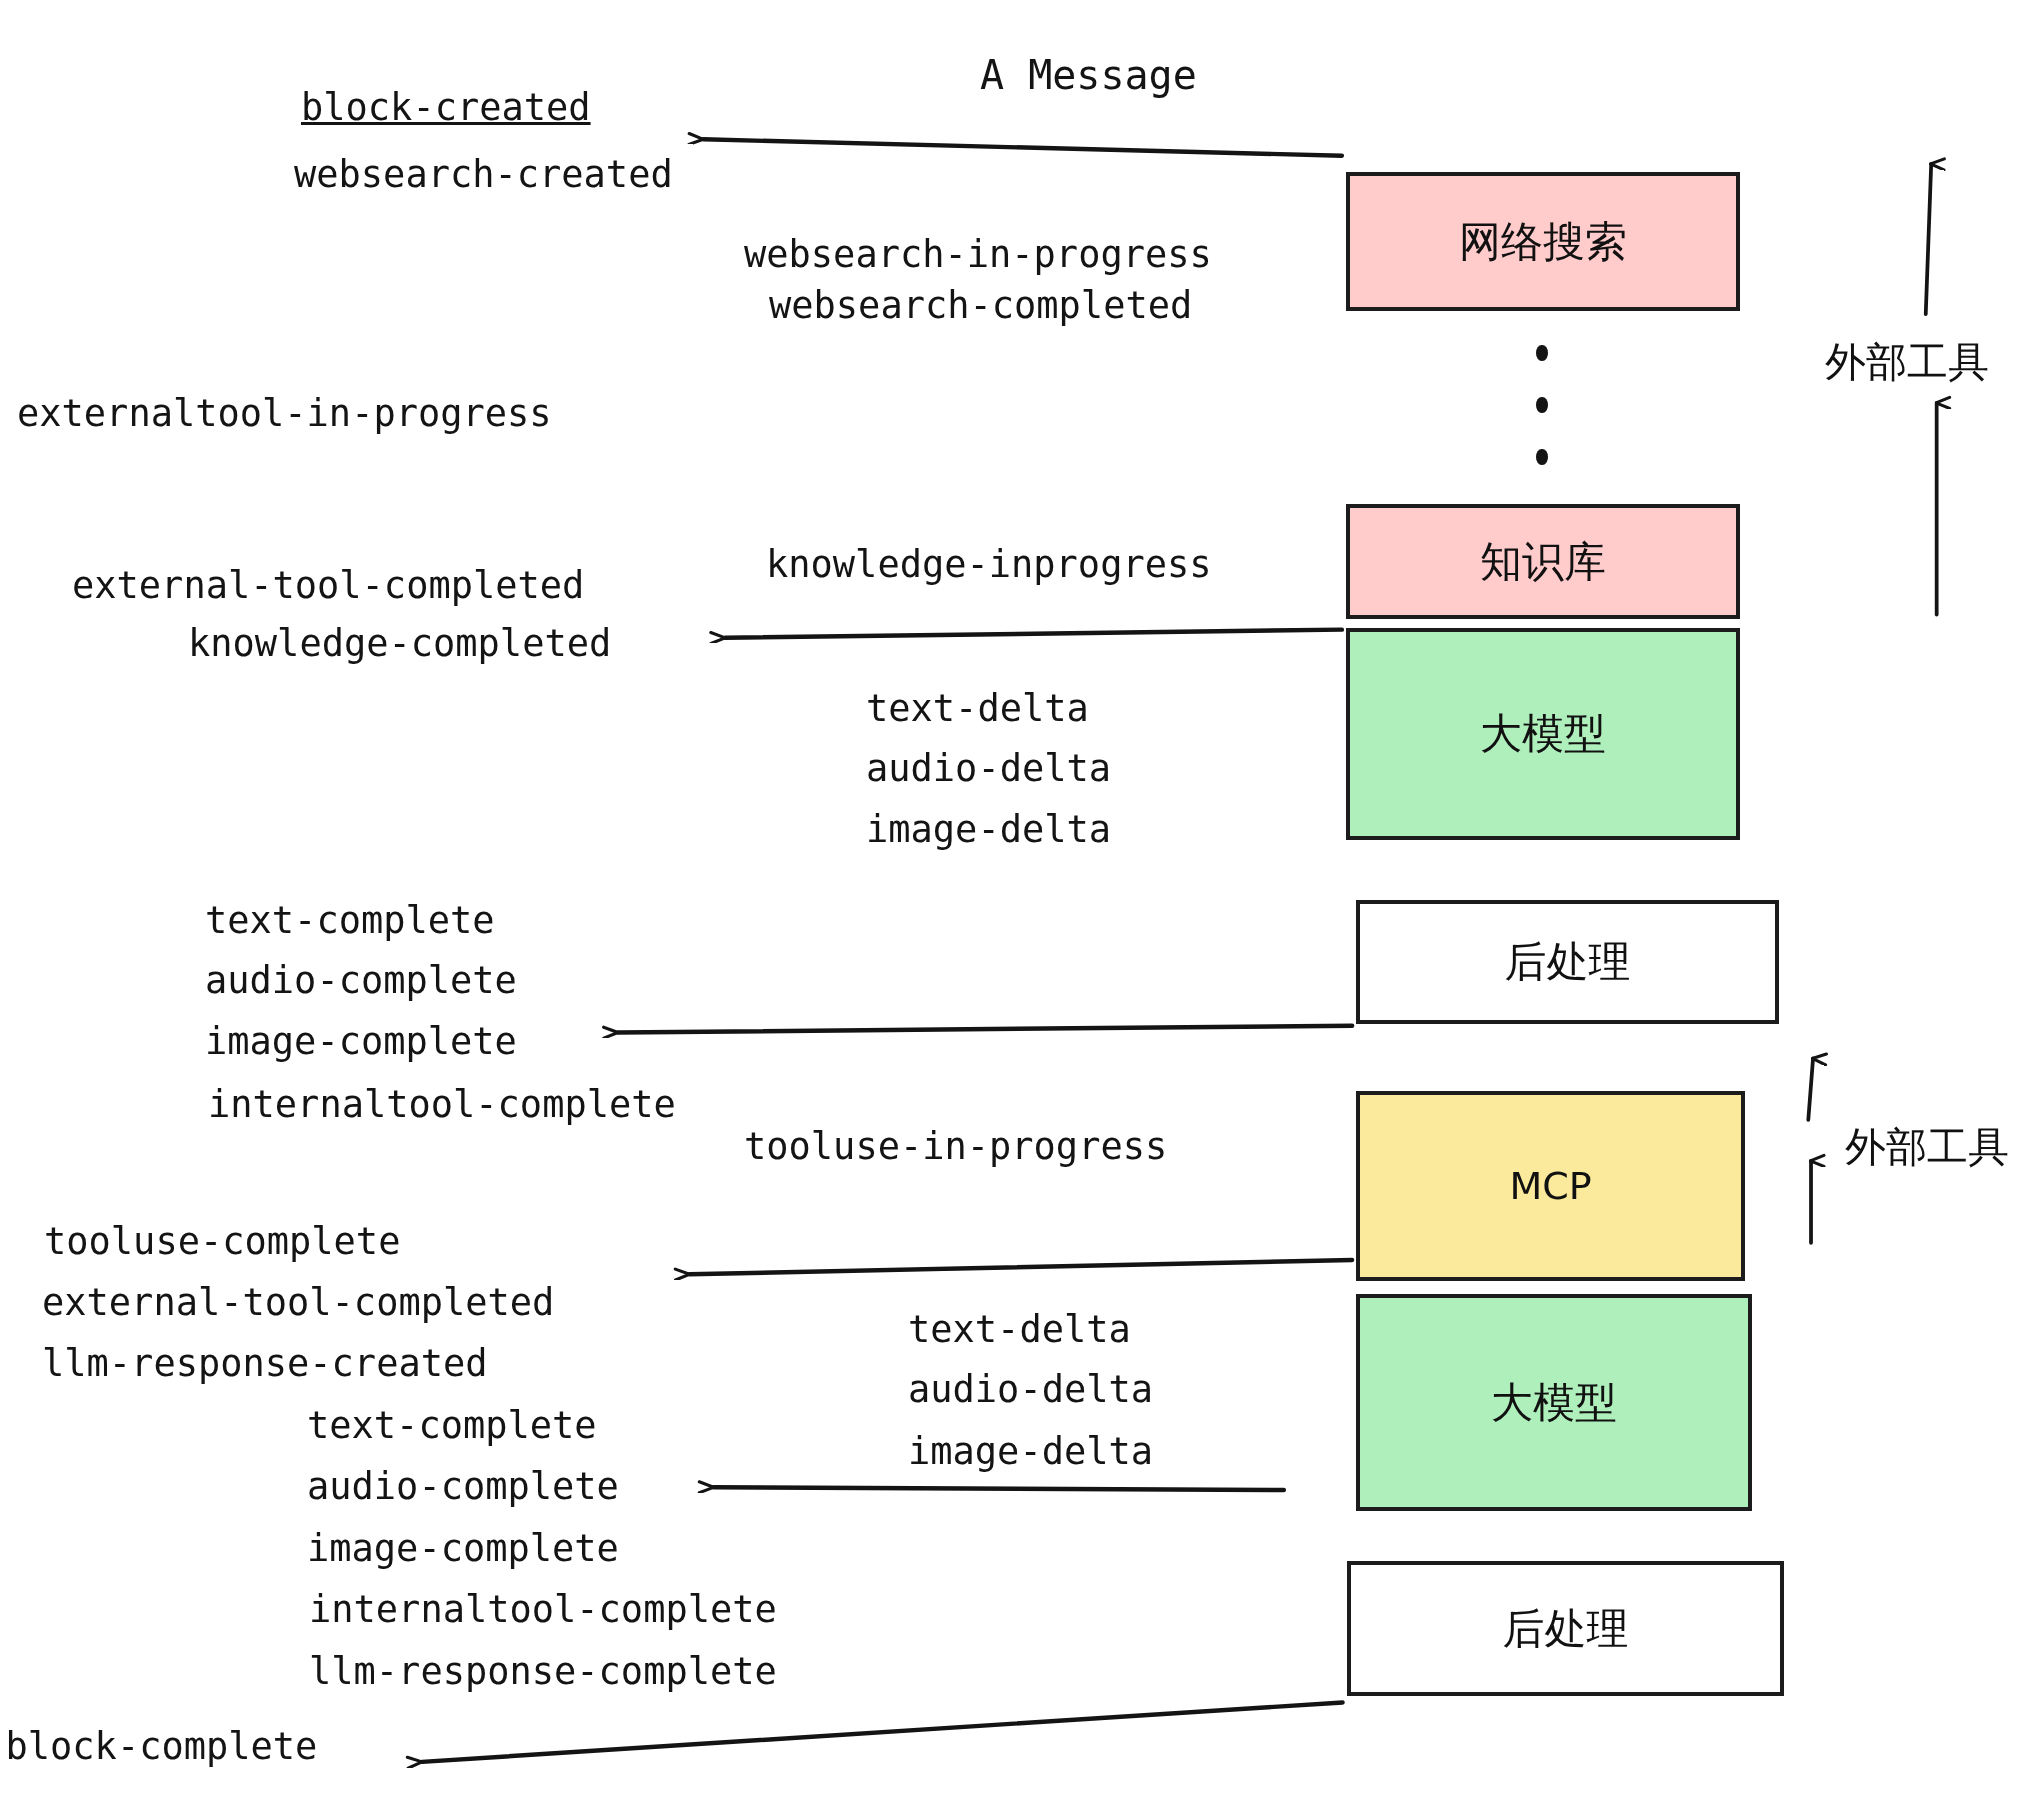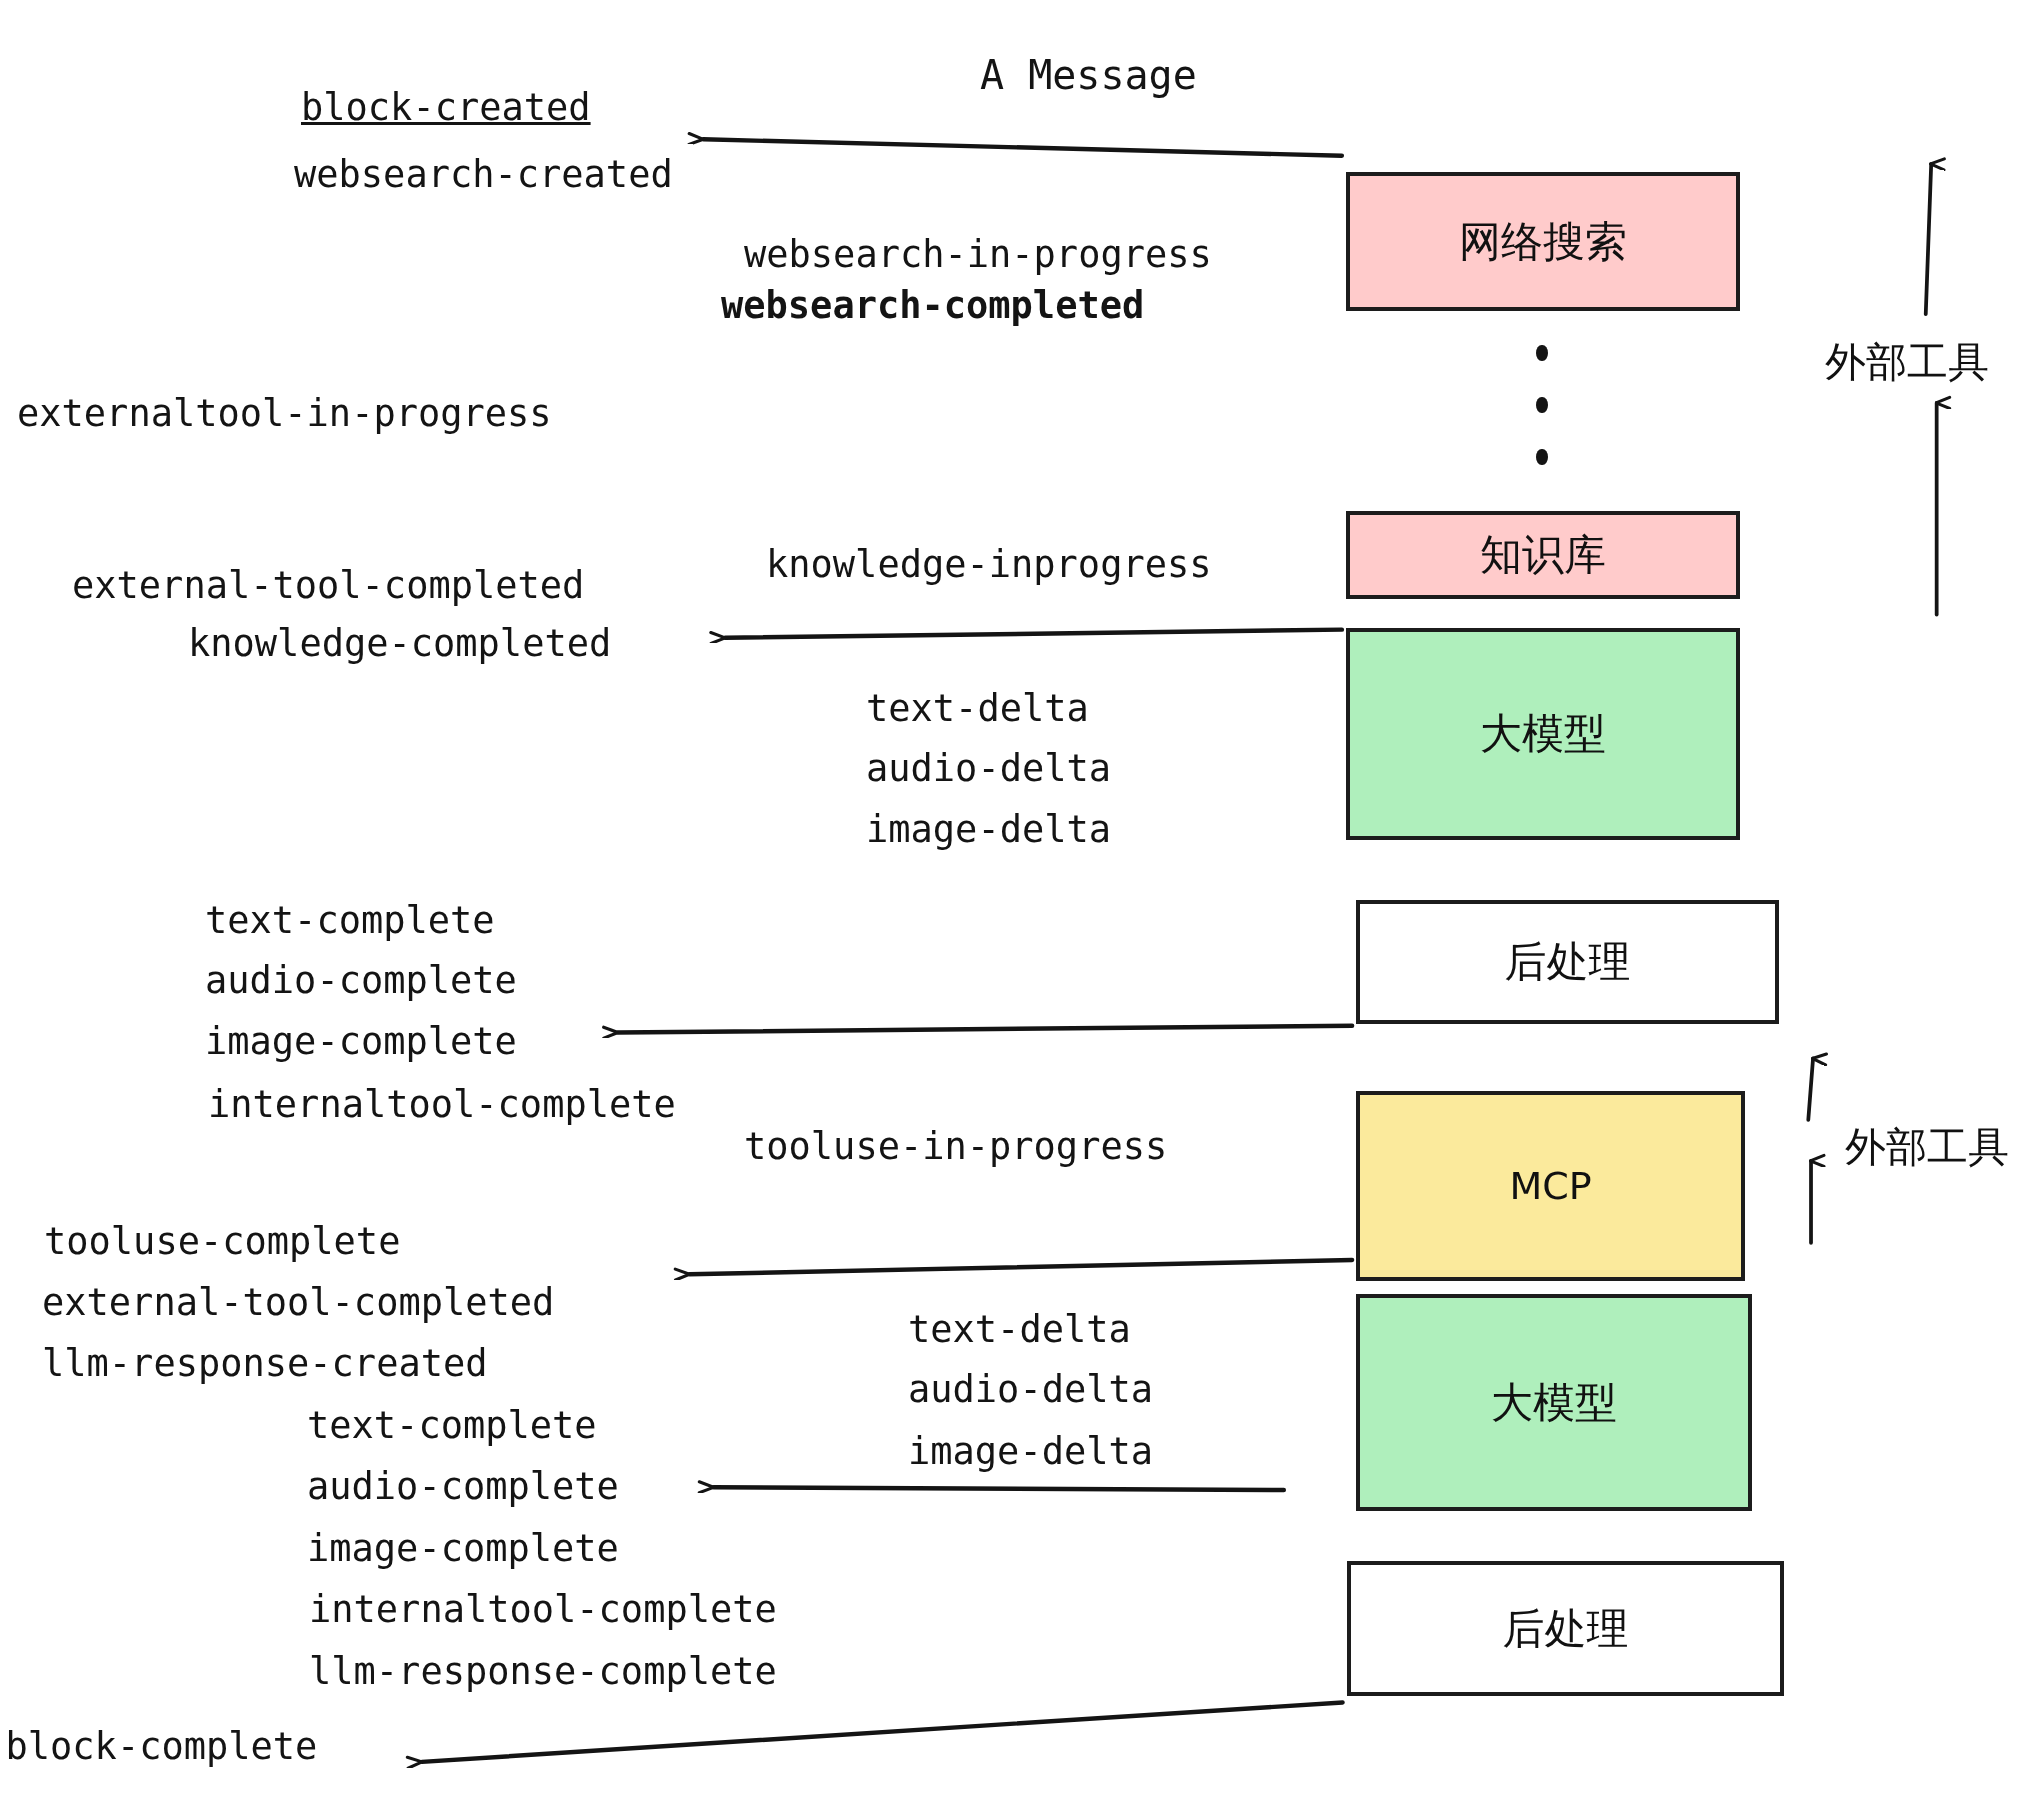--- a/index.html
+++ b/index.html
@@ -110,21 +110,21 @@
     <line x1="2836" y1="590" x2="2836" y2="900" stroke="#141414" stroke-width="5.5" stroke-linecap="round" marker-end="url(#ahu)" transform="rotate(180 2836 745)"></line>
 
     <line x1="2648" y1="1640" x2="2655" y2="1550" stroke="#141414" stroke-width="5.5" stroke-linecap="round" marker-end="url(#ahu)"></line>
     <line x1="2652" y1="1700" x2="2652" y2="1820" stroke="#141414" stroke-width="5.5" stroke-linecap="round" marker-end="url(#ahu)" transform="rotate(180 2652 1760)"></line>
   </svg>
 
   <div id="boxes">
       <div class="box" style="left: 1346px; top: 172px; width: 394px; height: 139px; background: rgb(255, 203, 203);">
         <span>网络搜索</span>
       </div>
-      <div class="box" style="left: 1346px; top: 504px; width: 394px; height: 88px; background: rgb(255, 203, 203); margin-top: 7px;">
+      <div class="box" style="left: 1346px; top: 504px; width: 394px; height: 115px; background: rgb(255, 203, 203);">
         <span>知识库</span>
       </div>
       <div class="box" style="left: 1346px; top: 628px; width: 394px; height: 212px; background: rgb(175, 239, 188);">
         <span>大模型</span>
       </div>
       <div class="box" style="left: 1356px; top: 900px; width: 423px; height: 124px; background: rgb(255, 255, 255);">
         <span>后处理</span>
       </div>
       <div class="box mcp" style="left: 1356px; top: 1091px; width: 389px; height: 190px; background: rgb(251, 234, 156);">
         <span>MCP</span>
@@ -140,21 +140,21 @@
   <div class="vdots" id="ellipsis" style="left: 1535px; top: 345px; height: 120px; width: 13.7px;">
     <i></i>
     <i></i>
     <i></i>
   </div>
 
   <div id="events">
       <div class="evt" style="left: 301px; top: 89px; text-decoration: underline;">block-created</div>
       <div class="evt" style="left: 294px; top: 156px;">websearch-created</div>
       <div class="evt" style="left: 744px; top: 201px; margin-top: 35px;">websearch-in-progress</div>
-      <div class="evt" style="left: 721px; top: 287px; font-weight: bold;">websearch-completed</div>
+      <div class="evt" style="left: 769px; top: 287px;">websearch-completed</div>
       <div class="evt" style="left: 17px; top: 395px;">externaltool-in-progress</div>
       <div class="evt" style="left: 766px; top: 546px;">knowledge-inprogress</div>
       <div class="evt" style="left: 72px; top: 567px;">external-tool-completed</div>
       <div class="evt" style="left: 188px; top: 625px;">knowledge-completed</div>
       <div class="evt" style="left: 866px; top: 690px;">text-delta</div>
       <div class="evt" style="left: 866px; top: 750px;">audio-delta</div>
       <div class="evt" style="left: 866px; top: 811px;">image-delta</div>
       <div class="evt" style="left: 205px; top: 902px;">text-complete</div>
       <div class="evt" style="left: 205px; top: 962px;">audio-complete</div>
       <div class="evt" style="left: 205px; top: 1023px;">image-complete</div>

